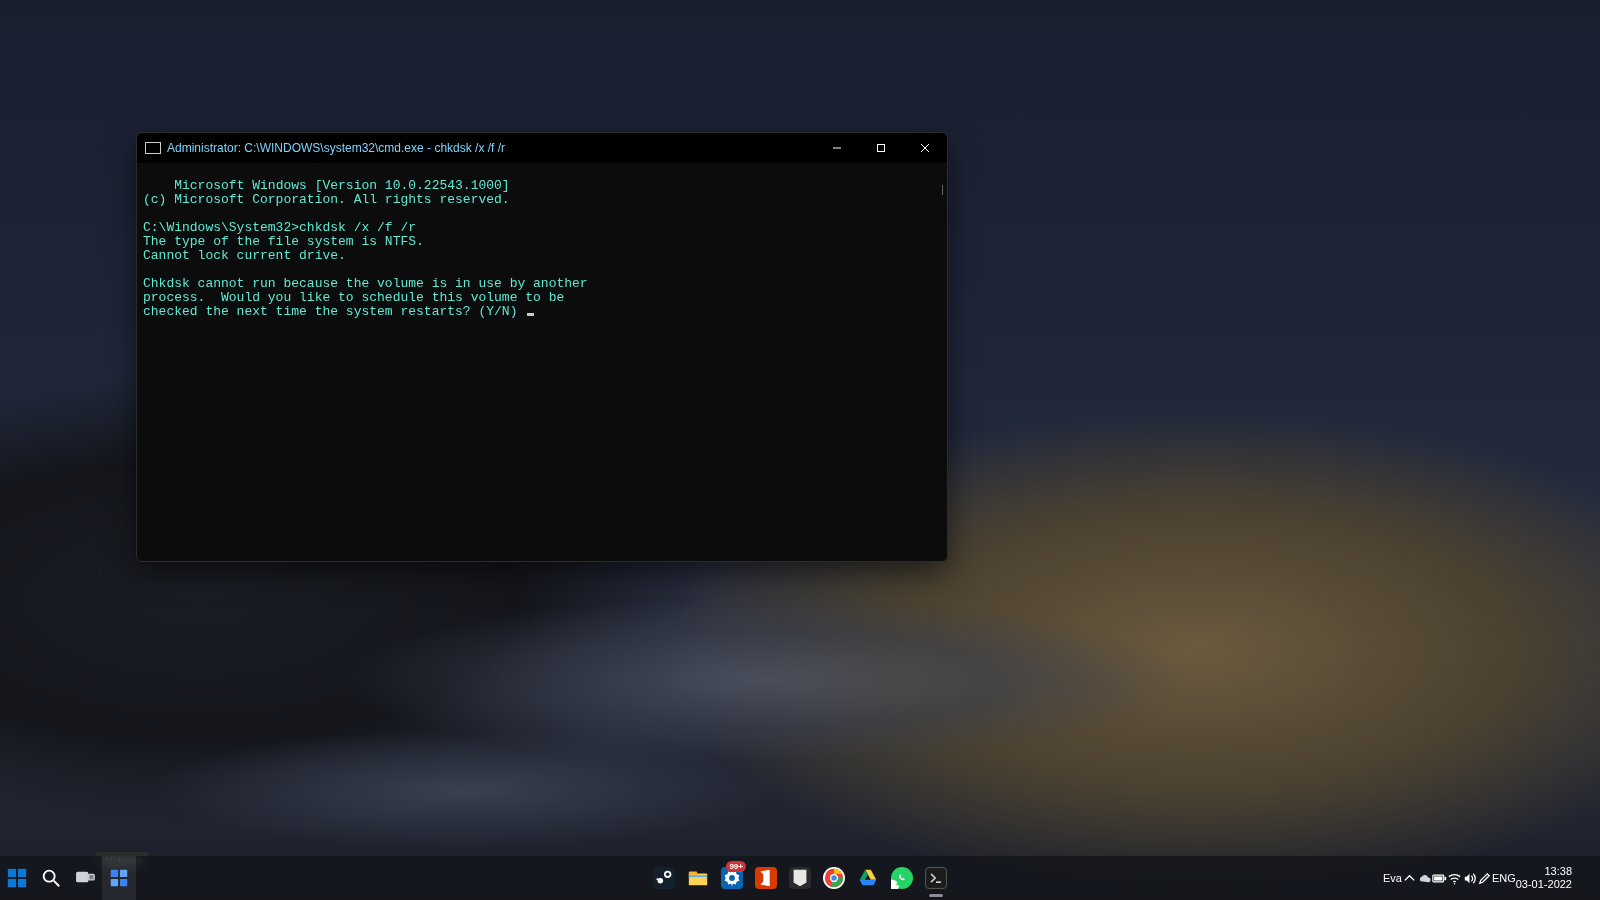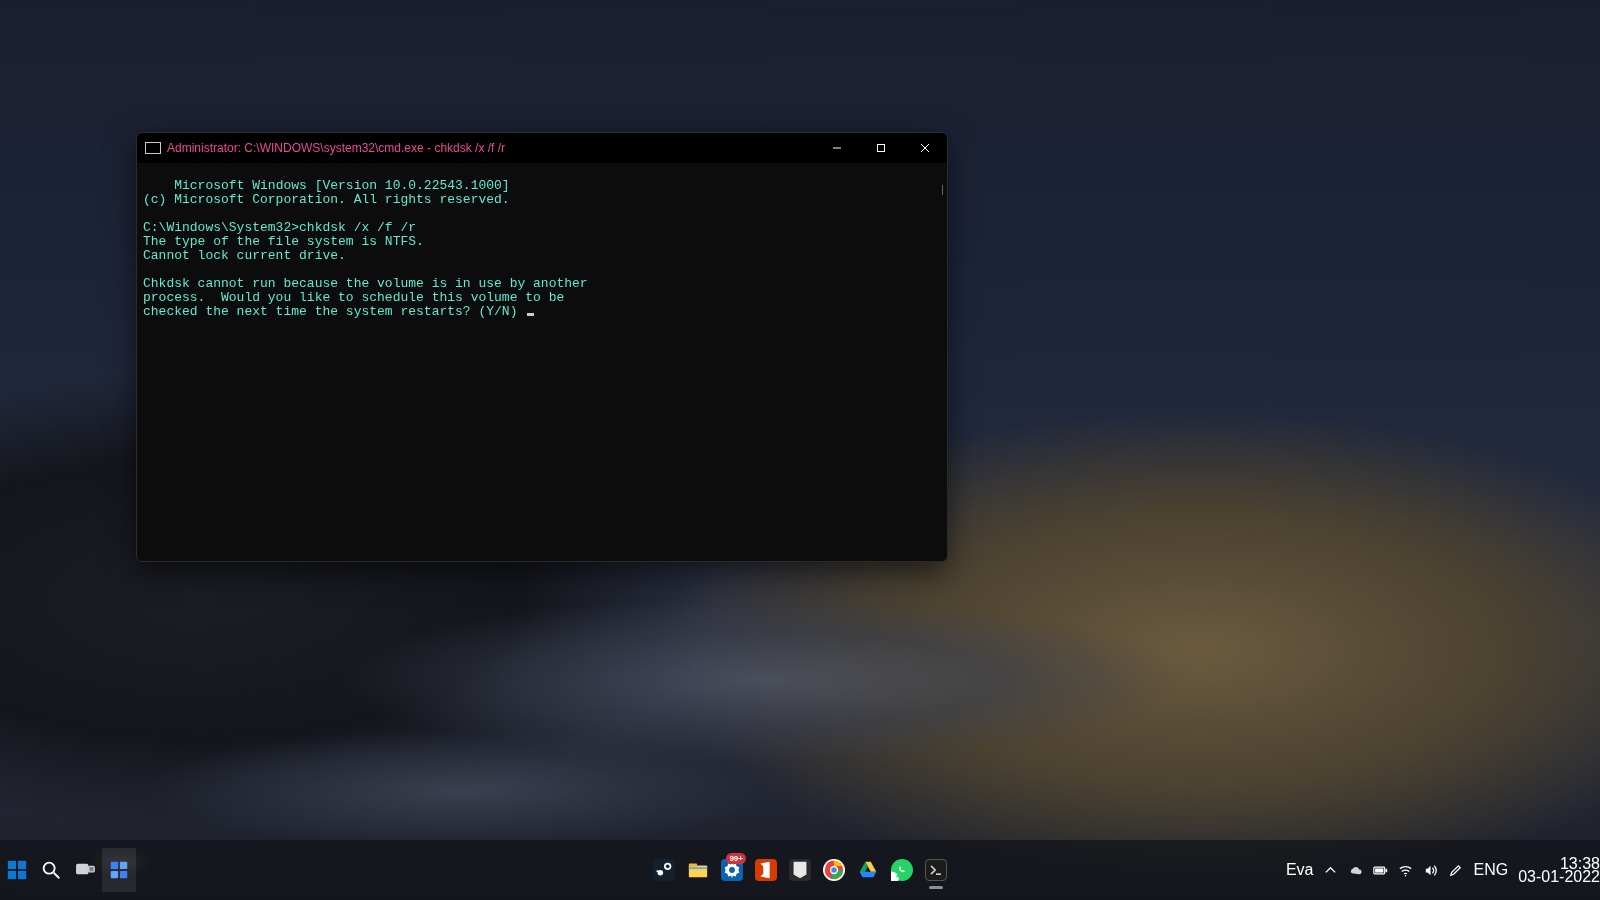--- a/index.html
+++ b/index.html
@@ -22,21 +22,21 @@
   }
   
   .window{
     position:absolute;left:136px;top:132px;width:812px;height:430px;
     background:#0c0c0c;border:1px solid #2b2b2b;border-radius:6px;
     box-shadow:0 10px 30px rgba(0,0,0,.55);
     display:flex;flex-direction:column;
   }
   .titlebar{
     height:30px;background:#000;display:flex;align-items:center;
-    color:#ec4899;font-size:12px;border-radius:6px 6px 0 0;
+    color:#7dd3fc;font-size:12px;border-radius:6px 6px 0 0;
   }
   .title-icon{width:16px;height:12px;margin:0 6px 0 8px;border:1px solid #ccc;position:relative;}
   .title-icon::after{content:"";position:absolute;left:2px;top:2px;right:2px;bottom:2px;background:#000;}
   .title-text{flex:0 1 auto;white-space:nowrap;overflow:hidden;text-overflow:ellipsis;}
   .title-spacer{flex:1;}
   .winbtn{width:44px;height:30px;display:flex;align-items:center;justify-content:center;color:#fff;}
   .winbtn svg{width:10px;height:10px;stroke:#fff;stroke-width:1;fill:none;}
   .terminal{
     flex:1;padding:2px 6px;color:#5eead4;
     font-family:Consolas,"Courier New",monospace;font-size:13px;line-height:14px;
@@ -45,27 +45,27 @@
   .terminal .cursor{display:inline-block;width:7px;height:3px;background:#ccc;vertical-align:-1px;margin-left:2px;}
   .scroll-tick{position:absolute;right:4px;top:22px;width:1px;height:10px;background:#666;}
   
   .tooltip{
     position:absolute;left:95px;top:852px;
     background:#2b2b2b;color:#fff;font-size:11px;padding:3px 7px;border-radius:3px;
     box-shadow:0 2px 6px rgba(0,0,0,.4);
   }
   
   #taskbar{
-    position:absolute;left:0;right:0;bottom:0;height:60px;
+    position:absolute;left:0;right:0;bottom:0;height:44px;
     background:rgba(18,20,26,.78);backdrop-filter:blur(6px);
     display:flex;align-items:center;color:#fff;
   }
   .tb-left{display:flex;align-items:center;height:100%;}
   .tb-center{position:absolute;left:50%;transform:translateX(-50%);display:flex;align-items:center;height:100%;}
-  .tb-right{margin-left:auto;display:flex;align-items:center;gap:10px;padding-right:0;font-size:16px;}
+  .tb-right{margin-left:auto;display:flex;align-items:center;padding-right:28px;font-size:11px;}
   .tb-btn{width:34px;height:44px;display:flex;align-items:center;justify-content:center;position:relative;}
   .tb-btn.hover{background:rgba(255,255,255,.08);}
   .tb-btn.active::after{content:"";position:absolute;bottom:3px;left:10px;right:10px;height:3px;border-radius:2px;background:#8a8f99;}
   .tb-btn svg,.tb-btn .ico{width:22px;height:22px;}
   .sys-ico{display:flex;align-items:center;justify-content:center;}
   .sys-ico svg{width:15px;height:15px;stroke:#fff;fill:none;stroke-width:1.4;}
   .clock{text-align:right;line-height:13px;}
   
   .ico{border-radius:4px;display:flex;align-items:center;justify-content:center;font-size:10px;font-weight:700;color:#fff;}
 </style>

